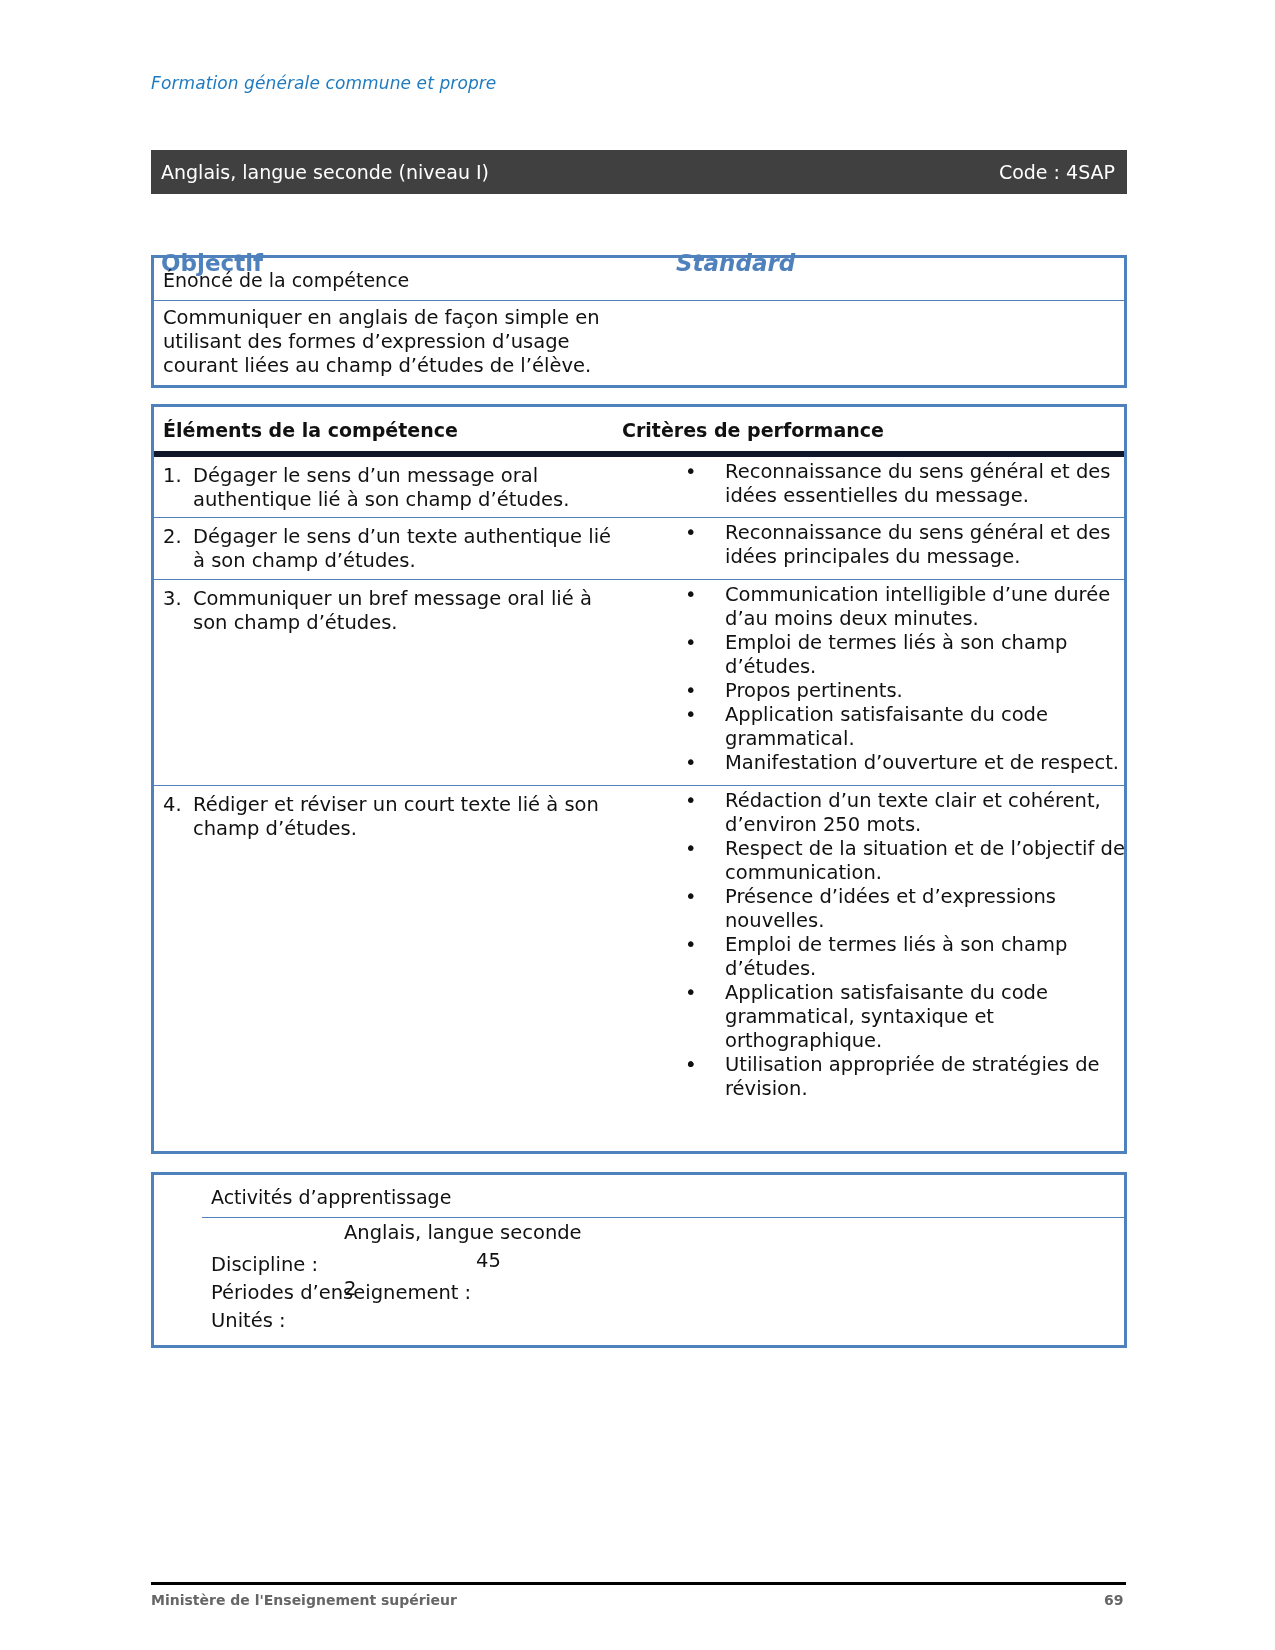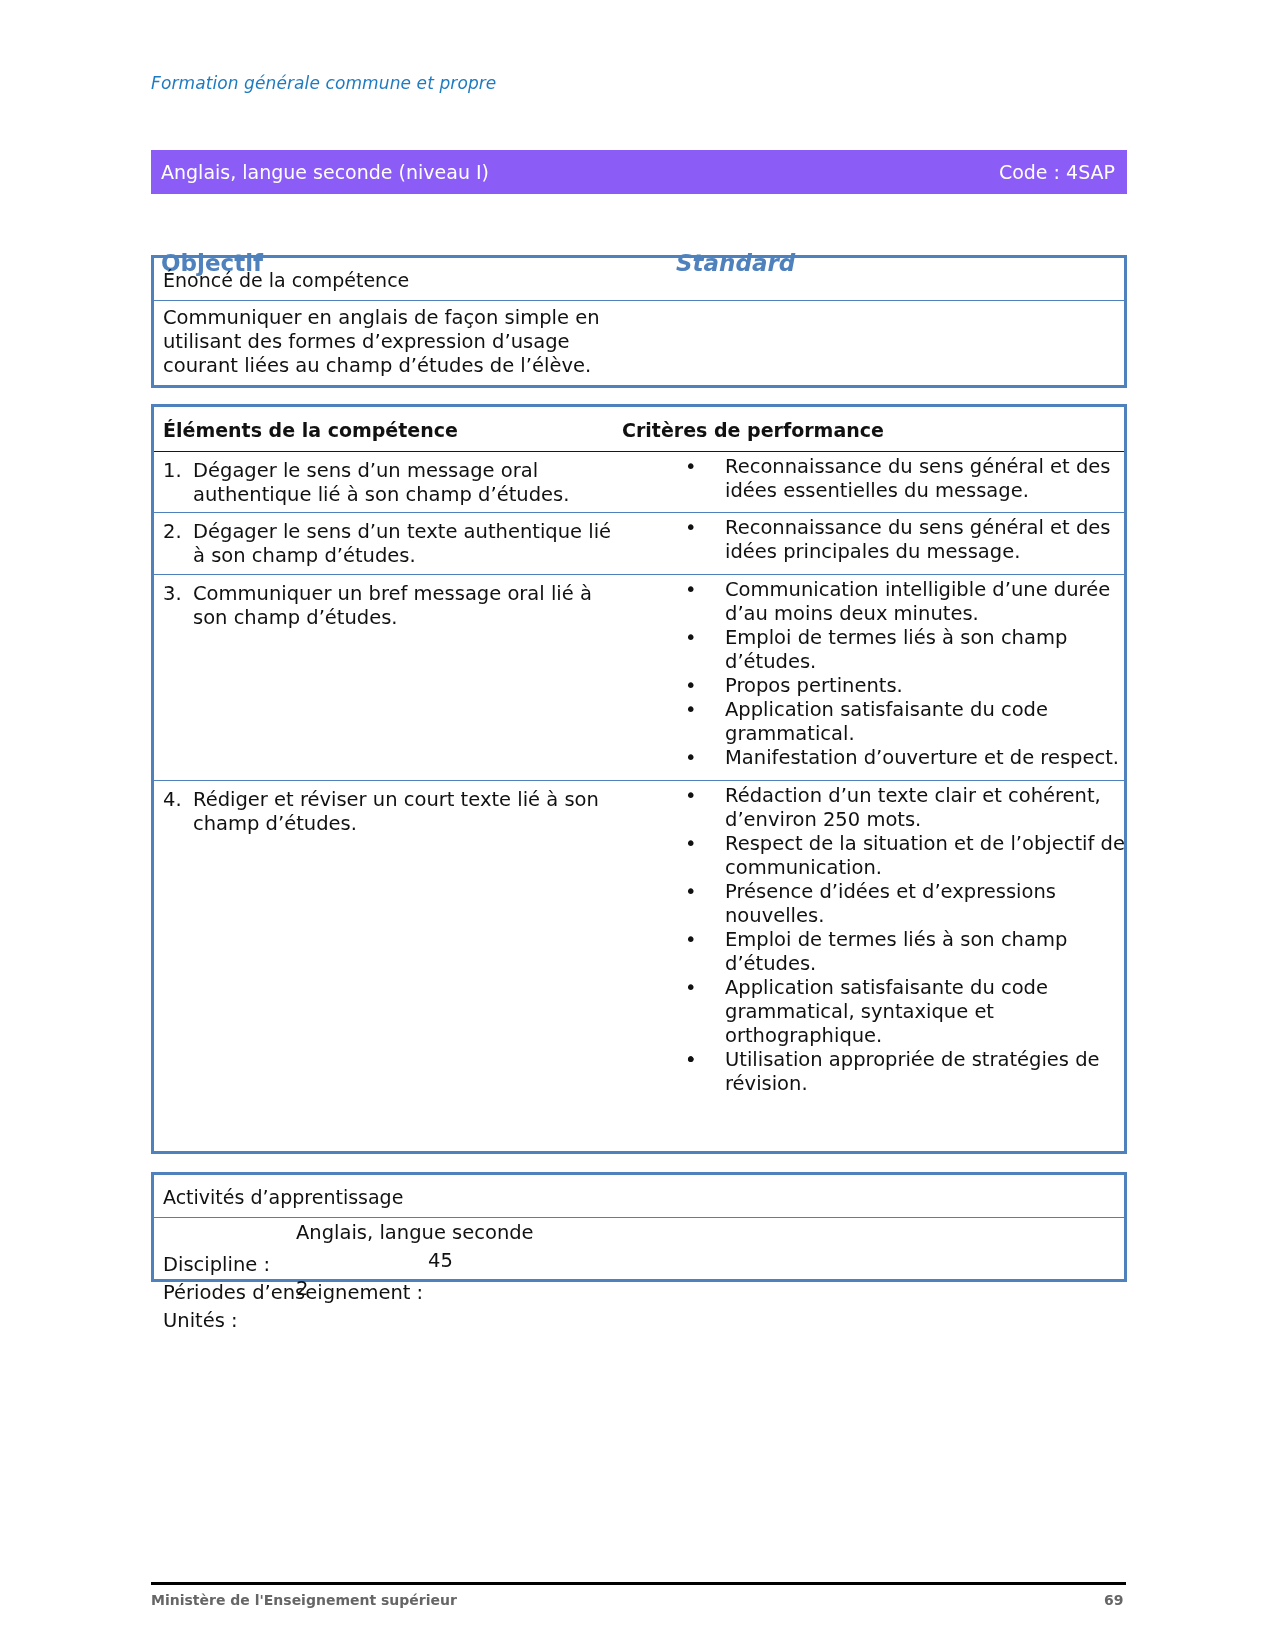--- a/index.html
+++ b/index.html
@@ -1,38 +1,38 @@
 <!DOCTYPE html>
 <html><head>
 <meta charset="utf-8">
 <style>
   html, body { margin: 0; padding: 0; background: #ffffff; }
   body { width: 1275px; height: 1650px; position: relative; font-family: "DejaVu Sans", sans-serif; color: #111; overflow: hidden; }
   .running-head { position: absolute; left: 151px; top: 73px; font-size: 17px; color: #1f7bc0; letter-spacing: 0.1px; font-style: italic; }
-  .title-bar { position: absolute; left: 151px; top: 150px; width: 976px; height: 44px; background: #8b5cf6; color: #fff; display: flex; align-items: center; justify-content: space-between; box-sizing: border-box; padding: 0 12px 0 10px; font-size: 19px; }
+  .title-bar { position: absolute; left: 151px; top: 150px; width: 976px; height: 44px; background: #404040; color: #fff; display: flex; align-items: center; justify-content: space-between; box-sizing: border-box; padding: 0 12px 0 10px; font-size: 19px; }
   .sec-heads { position: absolute; left: 161px; top: 208px; width: 960px; height: 30px; font-weight: bold; color: #4f81bd; font-size: 23px; margin-top: 42px; }
   .sec-heads .obj { position: absolute; left: 0; top: 0; }
   .sec-heads .std { position: absolute; left: 515px; top: 0; font-style: italic; }
   .box { position: absolute; left: 151px; width: 976px; box-sizing: border-box; border: 3px solid #4f81bd; }
   .box .hdr { font-weight: normal; font-size: 19px; height: 43px; box-sizing: border-box; padding: 11px 0 0 9px; border-bottom: 1px solid #4f81bd; }
   .box .body { font-size: 19.5px; line-height: 24px; padding: 5px 9px; }
   #box-enonce { top: 255px; height: 133px; }
   #box-enonce .body { width: 470px; }
   #box-elements { top: 404px; height: 750px; }
-  .tbl-hdr { height: 44px; border-bottom: 1px solid #0f172a; position: relative; font-weight: bold; font-size: 19px; }
+  .tbl-hdr { height: 44px; border-bottom: 6px solid #0f172a; position: relative; font-weight: bold; font-size: 19px; }
   .tbl-hdr span { position: absolute; top: 12px; }
   .row { position: relative; border-bottom: 1px solid #4f81bd; box-sizing: border-box; font-size: 19.5px; line-height: 24px; }
   .row:last-child { border-bottom: none; }
   .row .left { position: absolute; left: 9px; top: 7px; width: 460px; }
   .row .left .num { position: absolute; left: 0; top: 0; }
   .row .left .txt { display: block; padding-left: 30px; }
   .row .right { position: absolute; left: 537px; top: 3px; width: 440px; }
   .crit { position: relative; padding-left: 34px; }
   .crit .bullet { position: absolute; left: -6px; top: 0; width: 10px; }
-  #box-activites { top: 1172px; height: 110px; }
+  #box-activites { top: 1172px; height: 176px; padding-left: 48px; }
   .act-line { font-size: 19.5px; line-height: 28px; position: relative; height: 28px; }
   .act-line .lab { position: absolute; left: 9px; margin-top: 32px; }
   .act-line .val { position: absolute; text-align: center; }
   .footer-line { position: absolute; left: 151px; top: 1582px; width: 975px; height: 3px; background: #000; }
   .footer-left { position: absolute; left: 151px; top: 1592px; font-size: 14px; font-weight: bold; color: #666; }
   .footer-right { position: absolute; left: 1104px; top: 1592px; font-size: 14px; font-weight: bold; color: #666; }
 </style>
 </head>
 <body>
 

